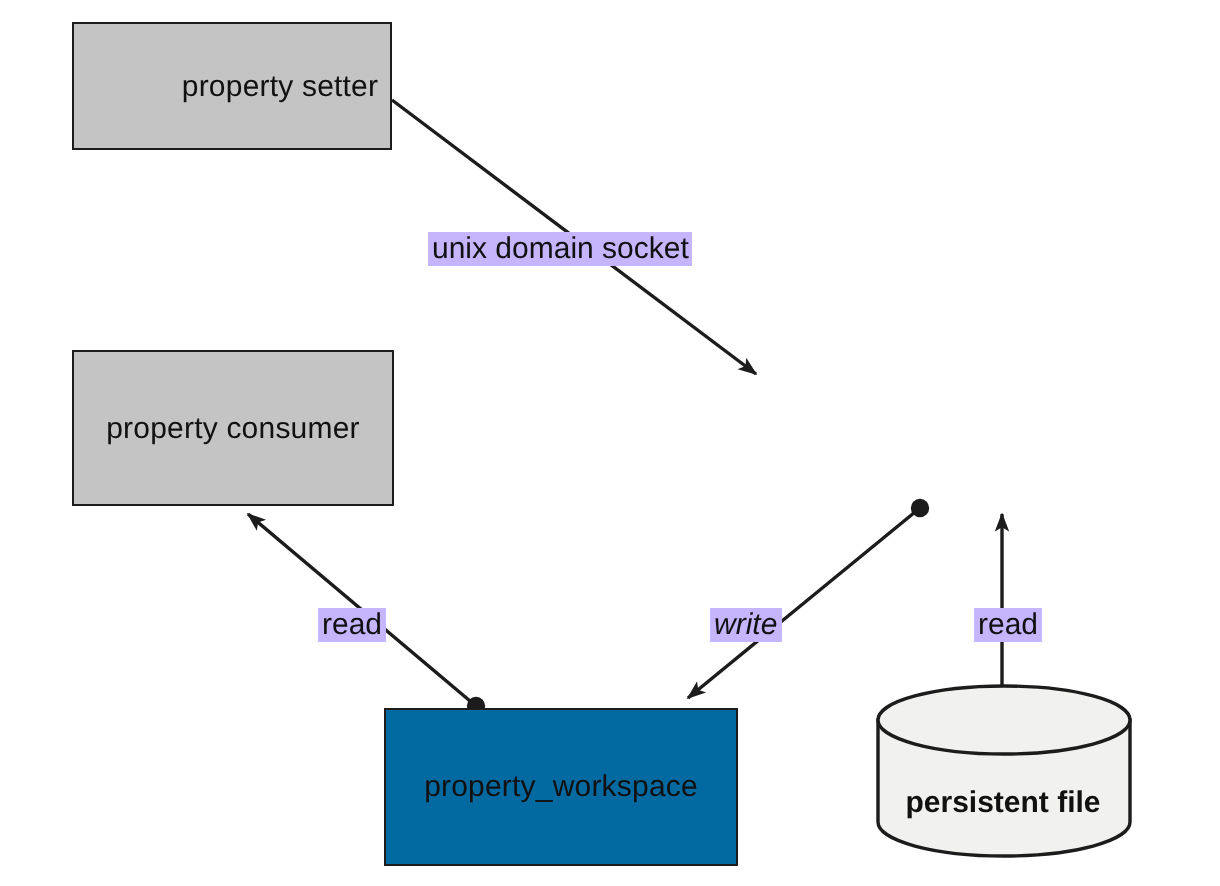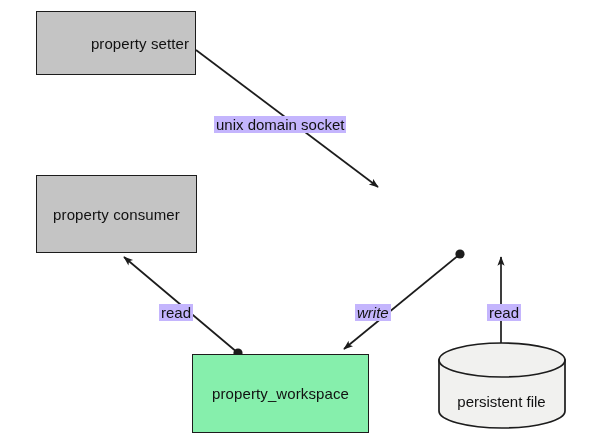--- a/index.html
+++ b/index.html
@@ -33,24 +33,25 @@
     display: flex;
     align-items: center;
     justify-content: center;
     text-align: center;
     color: #111111;
     font-size: 15px;
     line-height: 19px;
     letter-spacing: 0.1px;
   }
   .node-box.light { background: #c4c4c4; }
-  .node-box.dark  { background: #86efac; align-items: center; }
+  .node-box.dark  { background: #0369a1; align-items: center; }
 
   .node-cyl {
     position: absolute;
+    font-weight: bold;
   }
   .cyl-label {
     position: absolute;
     left: 0;
     width: 100%;
     text-align: center;
     font-size: 15px;
     color: #111111;
     pointer-events: none;
   }

